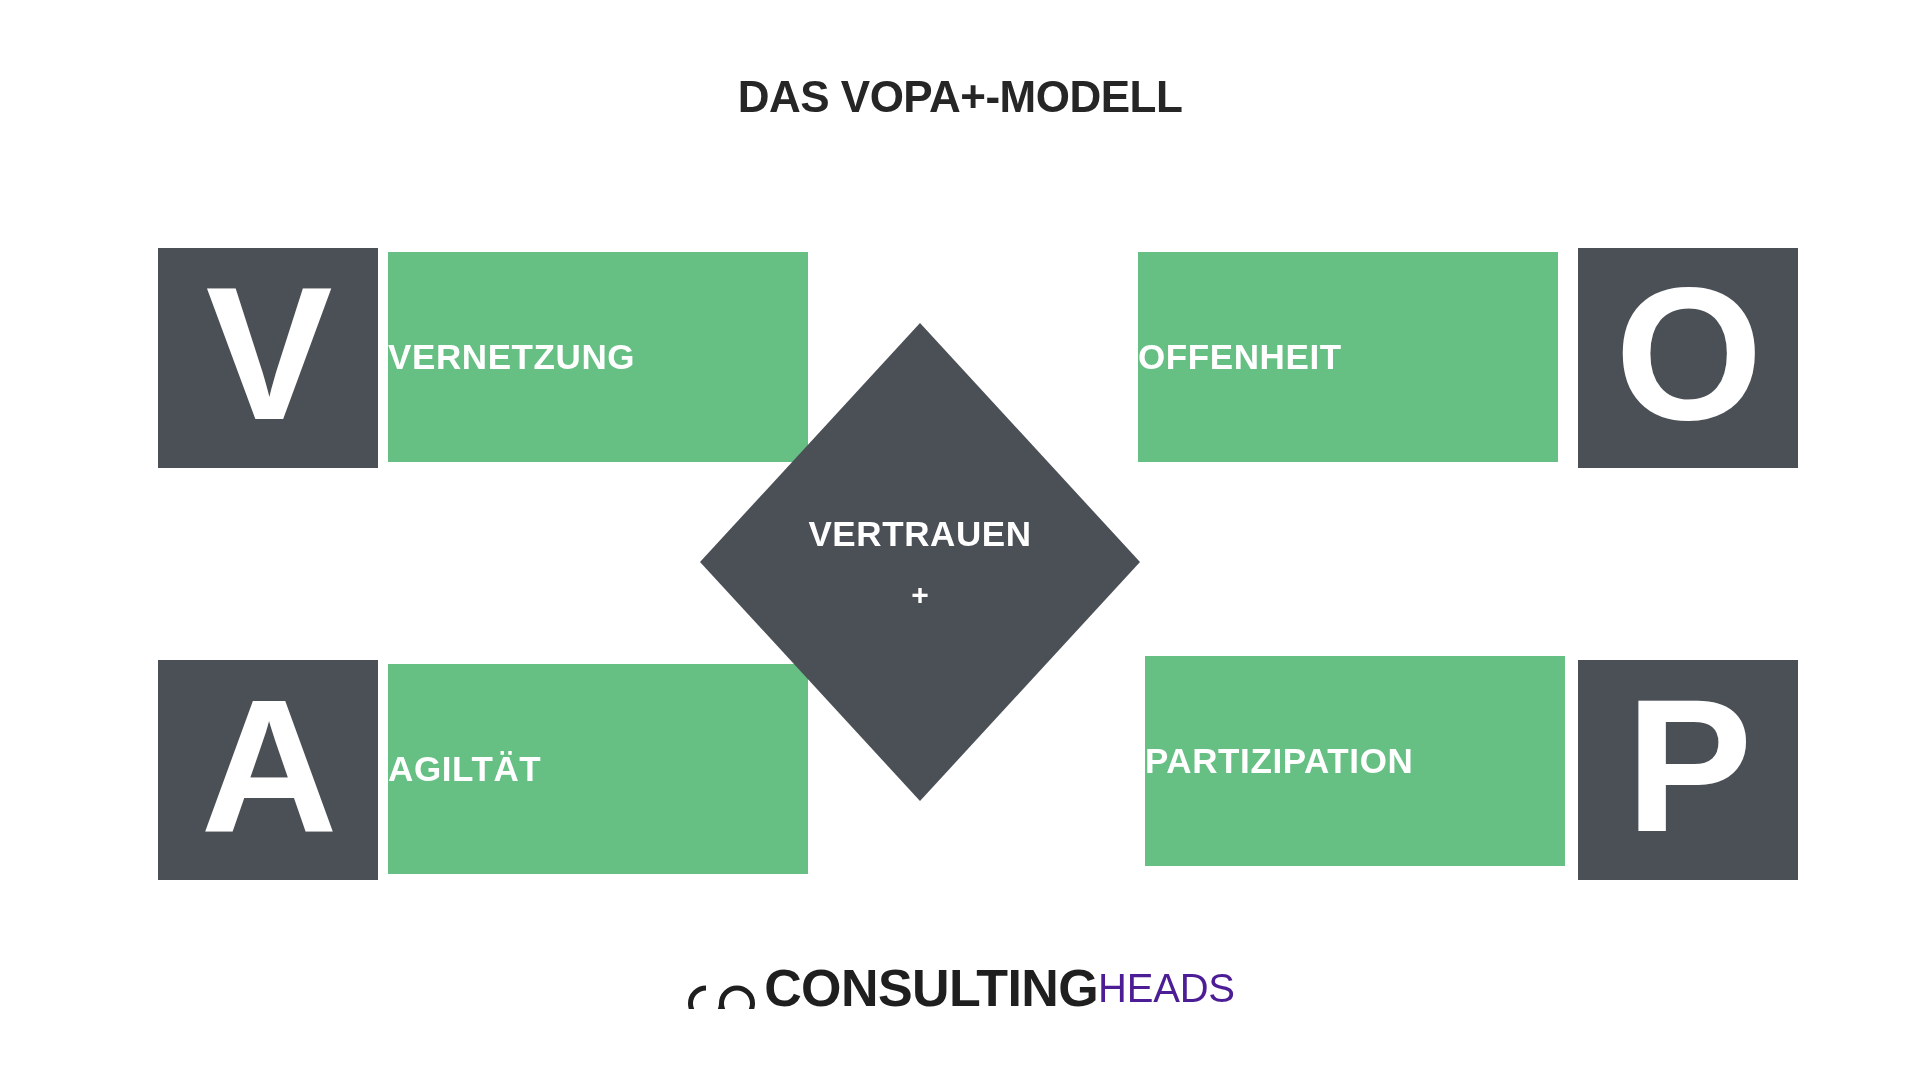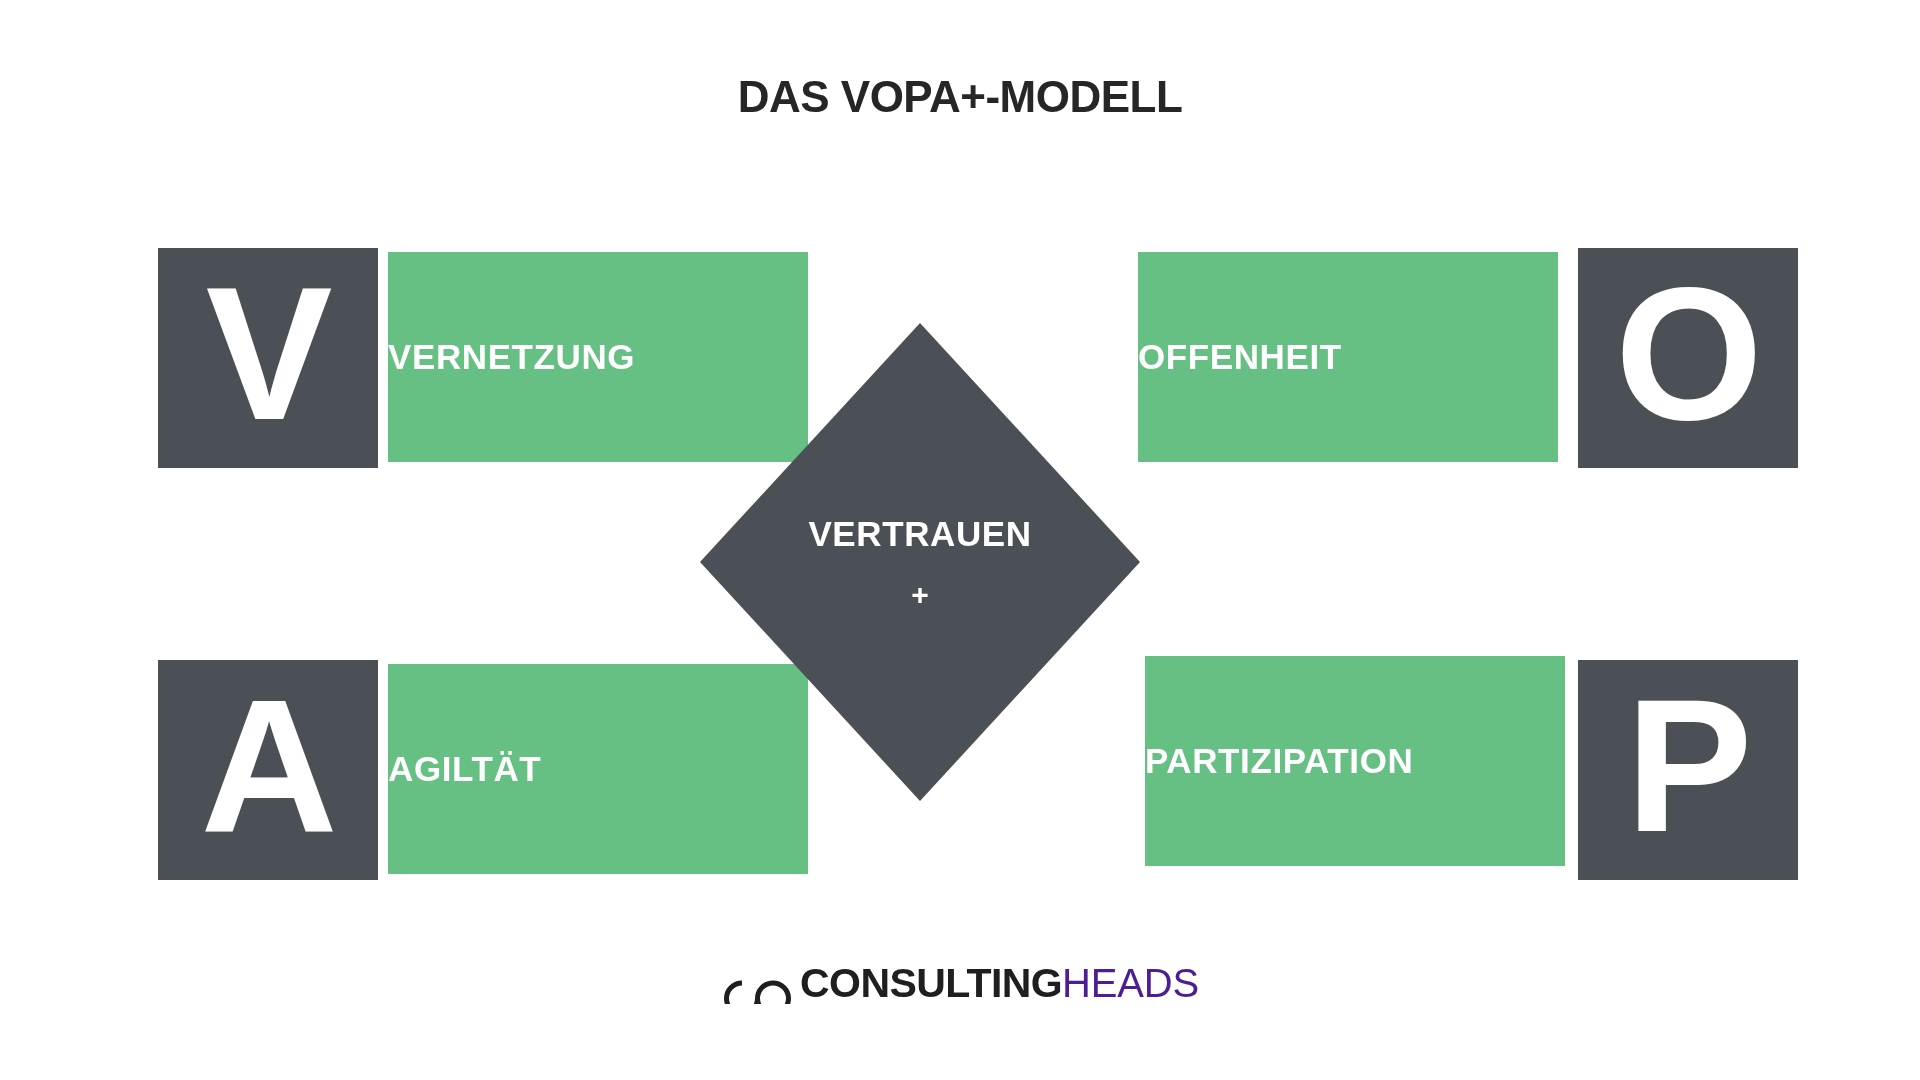--- a/index.html
+++ b/index.html
@@ -131,21 +131,21 @@
   #logo-inner {
     display: flex;
     align-items: center;
     gap: 0px;
   }
   #logo-mark {
     display: block;
     margin-right: 3px;
   }
   #logo-consulting {
-    font-size: 41px;
+    font-size: 52px;
     font-weight: 700;
     letter-spacing: -0.6px;
     color: #1f1f1f;
     line-height: 1;
   }
   #logo-heads {
     font-size: 40px;
     font-weight: 300;
     letter-spacing: -0.2px;
     color: #4c1d95;

